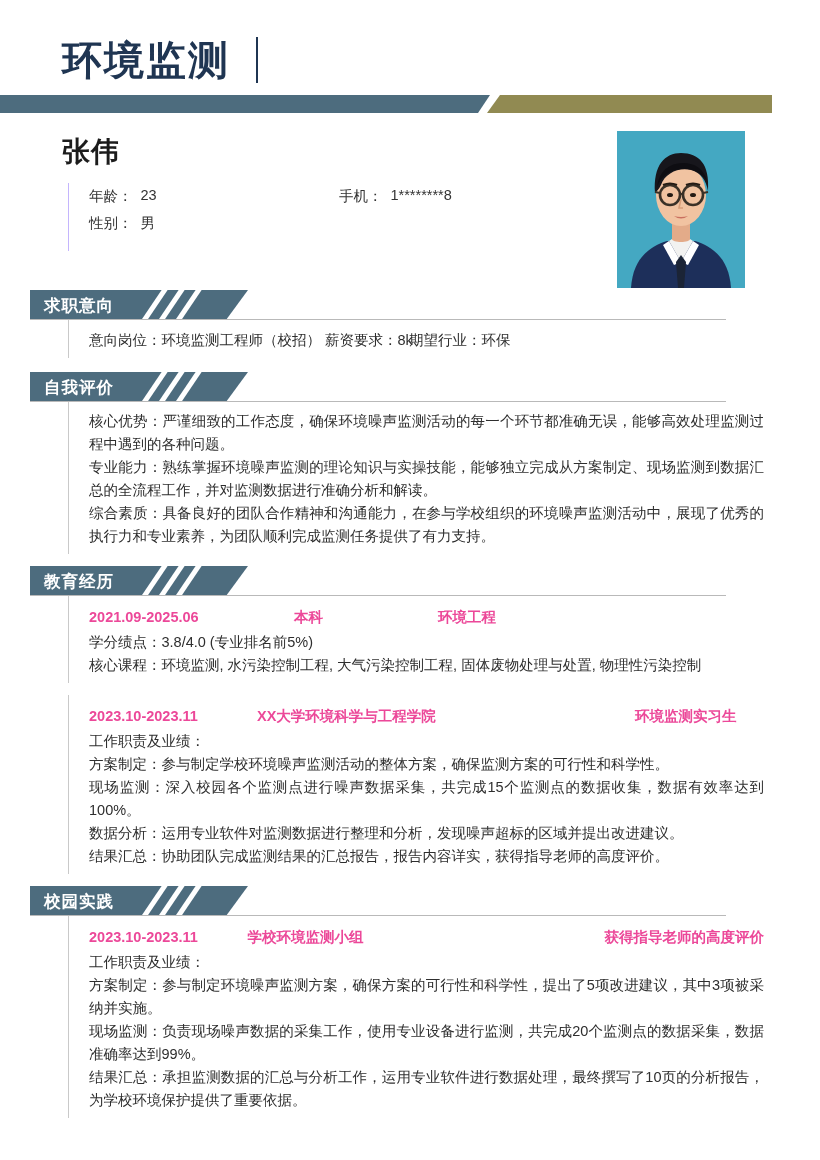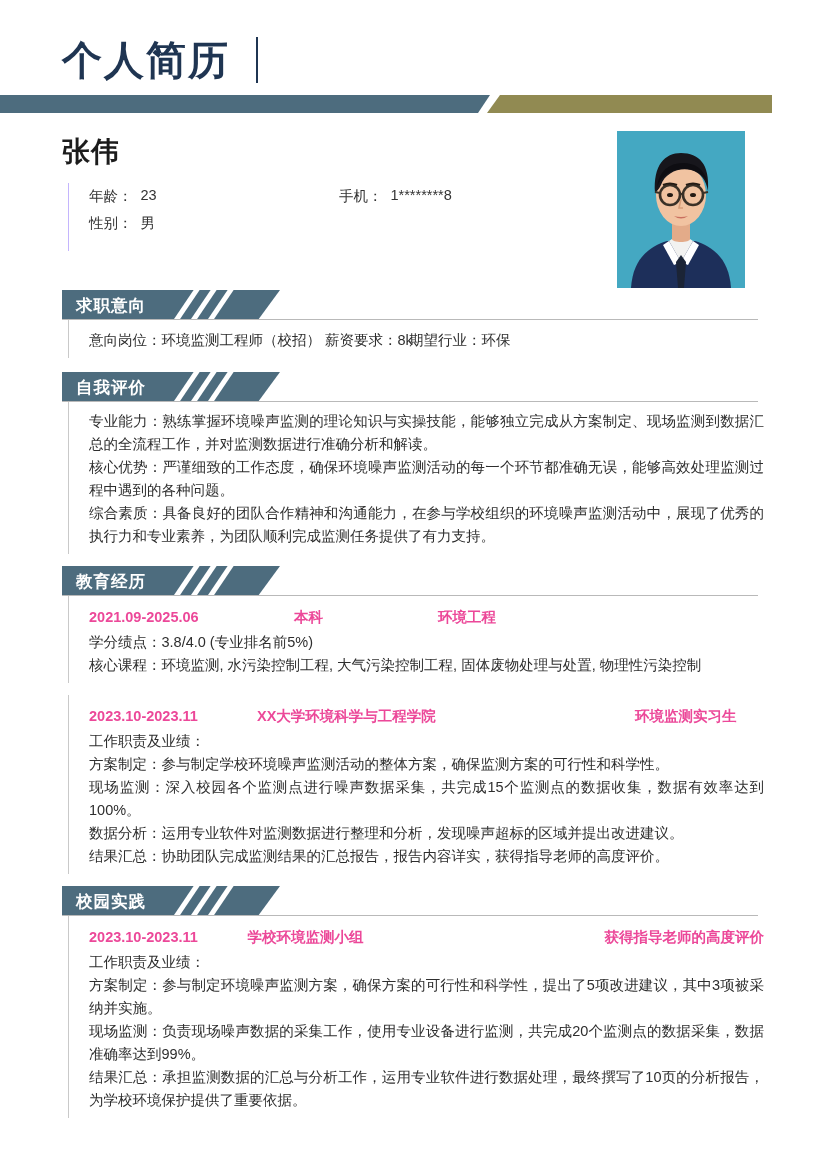--- a/index.html
+++ b/index.html
@@ -142,21 +142,21 @@
     background: #3fa9c4;
   }
   .photo svg { display: block; }
 
   
   .section { position: relative; }
 
   .sec-head {
     position: relative;
     height: 30px;
-    margin-left: 62px;
+    margin-left: 30px;
     width: 380px;
   }
   .sec-bar {
     position: absolute;
     left: 0; top: 0;
     height: 30px;
     width: 218px;
     background: #4d6c7e;
     clip-path: polygon(0 0, 218px 0, 196px 30px, 0 30px);
   }
@@ -257,21 +257,21 @@
   .gap-12 { height: 12px; }
   .gap-14 { height: 14px; }
 </style>
 </head>
 <body>
 
 <div class="page">
 
   <div class="banner">
     <div class="banner-title-row">
-      <span class="banner-cn">个人简历</span>
+      <span class="banner-cn">环境监测</span>
       <span class="banner-divider"></span>
     </div>
     <div class="bar-wrap">
       <div class="bar-teal"></div>
       <div class="bar-gold"></div>
     </div>
   </div>
 
   <div class="identity">
     <div class="name">张伟</div>
@@ -360,22 +360,22 @@
       <div class="sec-bar"></div>
       <div class="sec-stripes">
         <span class="stripe s1"></span>
         <span class="stripe s2"></span>
         <span class="stripe s3"></span>
       </div>
       <div class="sec-bar-title">自我评价</div>
       <div class="sec-rule" style="left:0;width:696px;"></div>
     </div>
     <div class="sec-body">
+      <div class="para">核心优势：严谨细致的工作态度，确保环境噪声监测活动的每一个环节都准确无误，能够高效处理监测过程中遇到的各种问题。</div>
       <div class="para">专业能力：熟练掌握环境噪声监测的理论知识与实操技能，能够独立完成从方案制定、现场监测到数据汇总的全流程工作，并对监测数据进行准确分析和解读。</div>
-      <div class="para">核心优势：严谨细致的工作态度，确保环境噪声监测活动的每一个环节都准确无误，能够高效处理监测过程中遇到的各种问题。</div>
       <div class="para">综合素质：具备良好的团队合作精神和沟通能力，在参与学校组织的环境噪声监测活动中，展现了优秀的执行力和专业素养，为团队顺利完成监测任务提供了有力支持。</div>
     </div>
   </div>
 
   <div class="gap-12"></div>
 
   <div class="section">
     <div class="sec-head">
       <div class="sec-bar"></div>
       <div class="sec-stripes">

